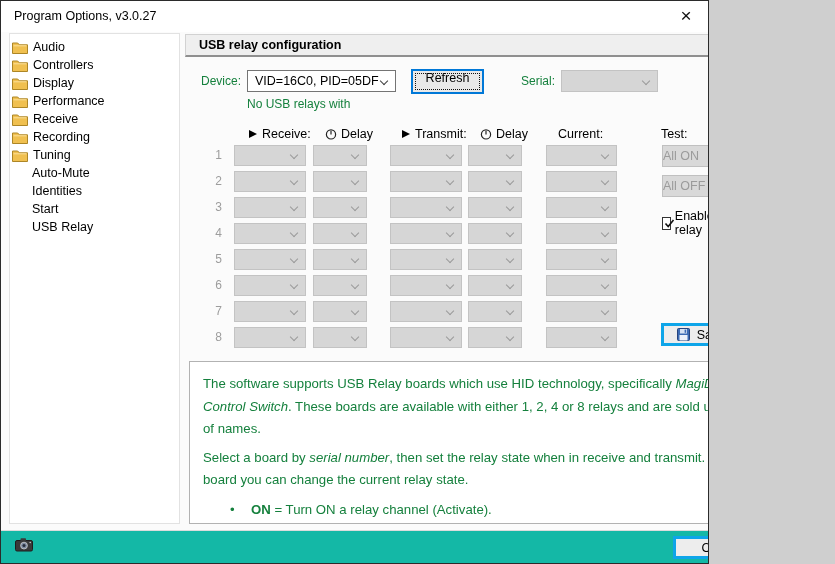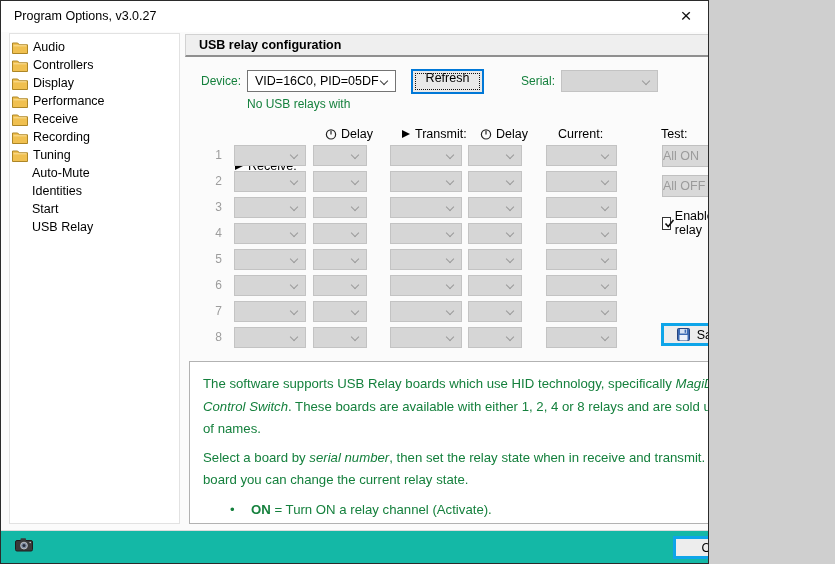--- a/index.html
+++ b/index.html
@@ -181,21 +181,21 @@
   <div id="refresh-btn">
     <span>Refresh</span>
   </div>
   <span class="lbl" style="left:520px; top:73px;">Serial:</span>
   <div class="combo disabled" style="left:560px; top:69px; width:97px;">
     <span></span>
     <span class="chev"></span>
   </div>
   <span class="lbl" style="left:246px; top:96px;">No USB relays with</span>
 
-  <div class="hdr" style="left:234px;margin-top:32px;">
+  <div class="hdr" style="left:248px;">
     <span class="play"></span>
     <span>Receive:</span>
   </div>
   <div class="hdr" style="left:324px;">
     <svg class="clock" width="12" height="12" viewBox="0 0 12 12">
       <circle cx="6" cy="6.4" r="4.6" fill="none" stroke="#222" stroke-width="1.2"></circle>
       <line x1="6" y1="6.4" x2="6" y2="3" stroke="#222" stroke-width="1.2"></line>
     </svg>
     <span>Delay</span>
   </div>

